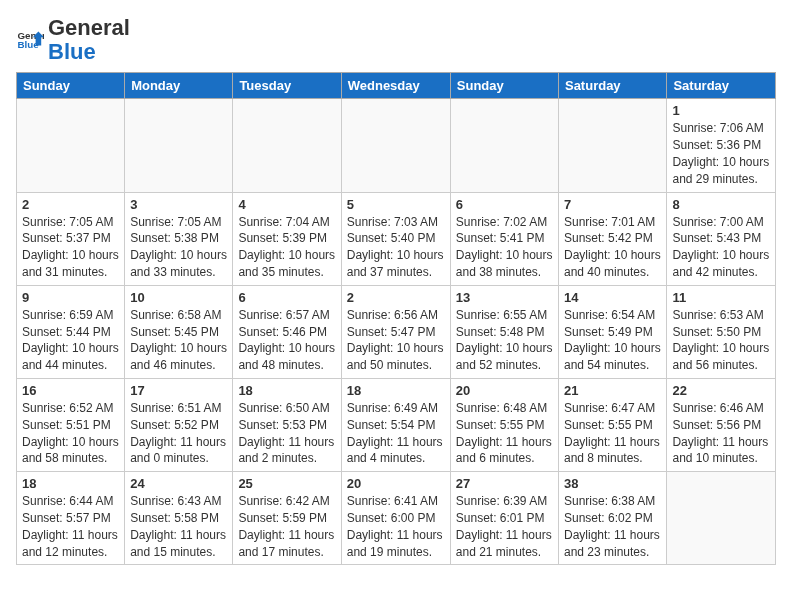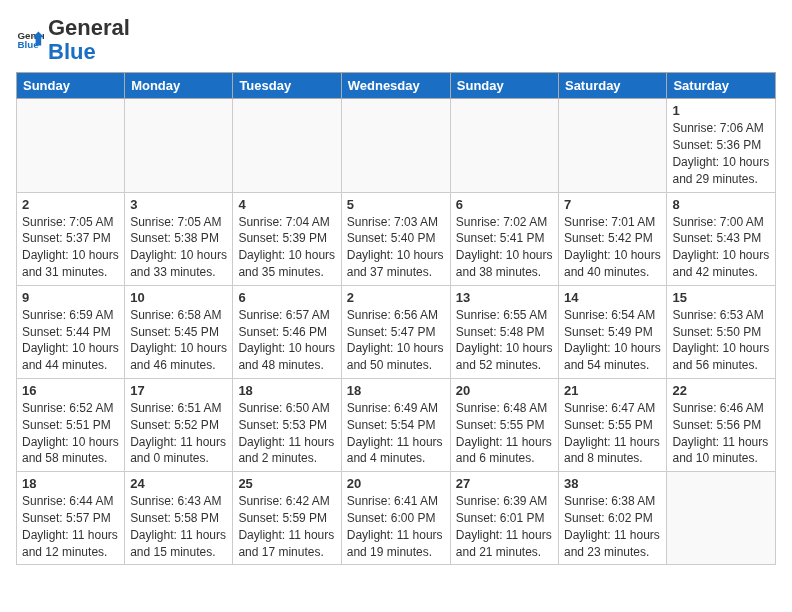--- a/index.html
+++ b/index.html
@@ -174,21 +174,21 @@
         </td>
         <td>
           <span class="day-num">13</span>
           <div class="day-info">Sunrise: 6:55 AM<br>Sunset: 5:48 PM<br>Daylight: 10 hours and 52 minutes.</div>
         </td>
         <td>
           <span class="day-num">14</span>
           <div class="day-info">Sunrise: 6:54 AM<br>Sunset: 5:49 PM<br>Daylight: 10 hours and 54 minutes.</div>
         </td>
         <td>
-          <span class="day-num">15</span>
+          <span class="day-num">11</span>
           <div class="day-info">Sunrise: 6:53 AM<br>Sunset: 5:50 PM<br>Daylight: 10 hours and 56 minutes.</div>
         </td>
       </tr>
       <tr>
         <td>
           <span class="day-num">16</span>
           <div class="day-info">Sunrise: 6:52 AM<br>Sunset: 5:51 PM<br>Daylight: 10 hours and 58 minutes.</div>
         </td>
         <td>
           <span class="day-num">17</span>

